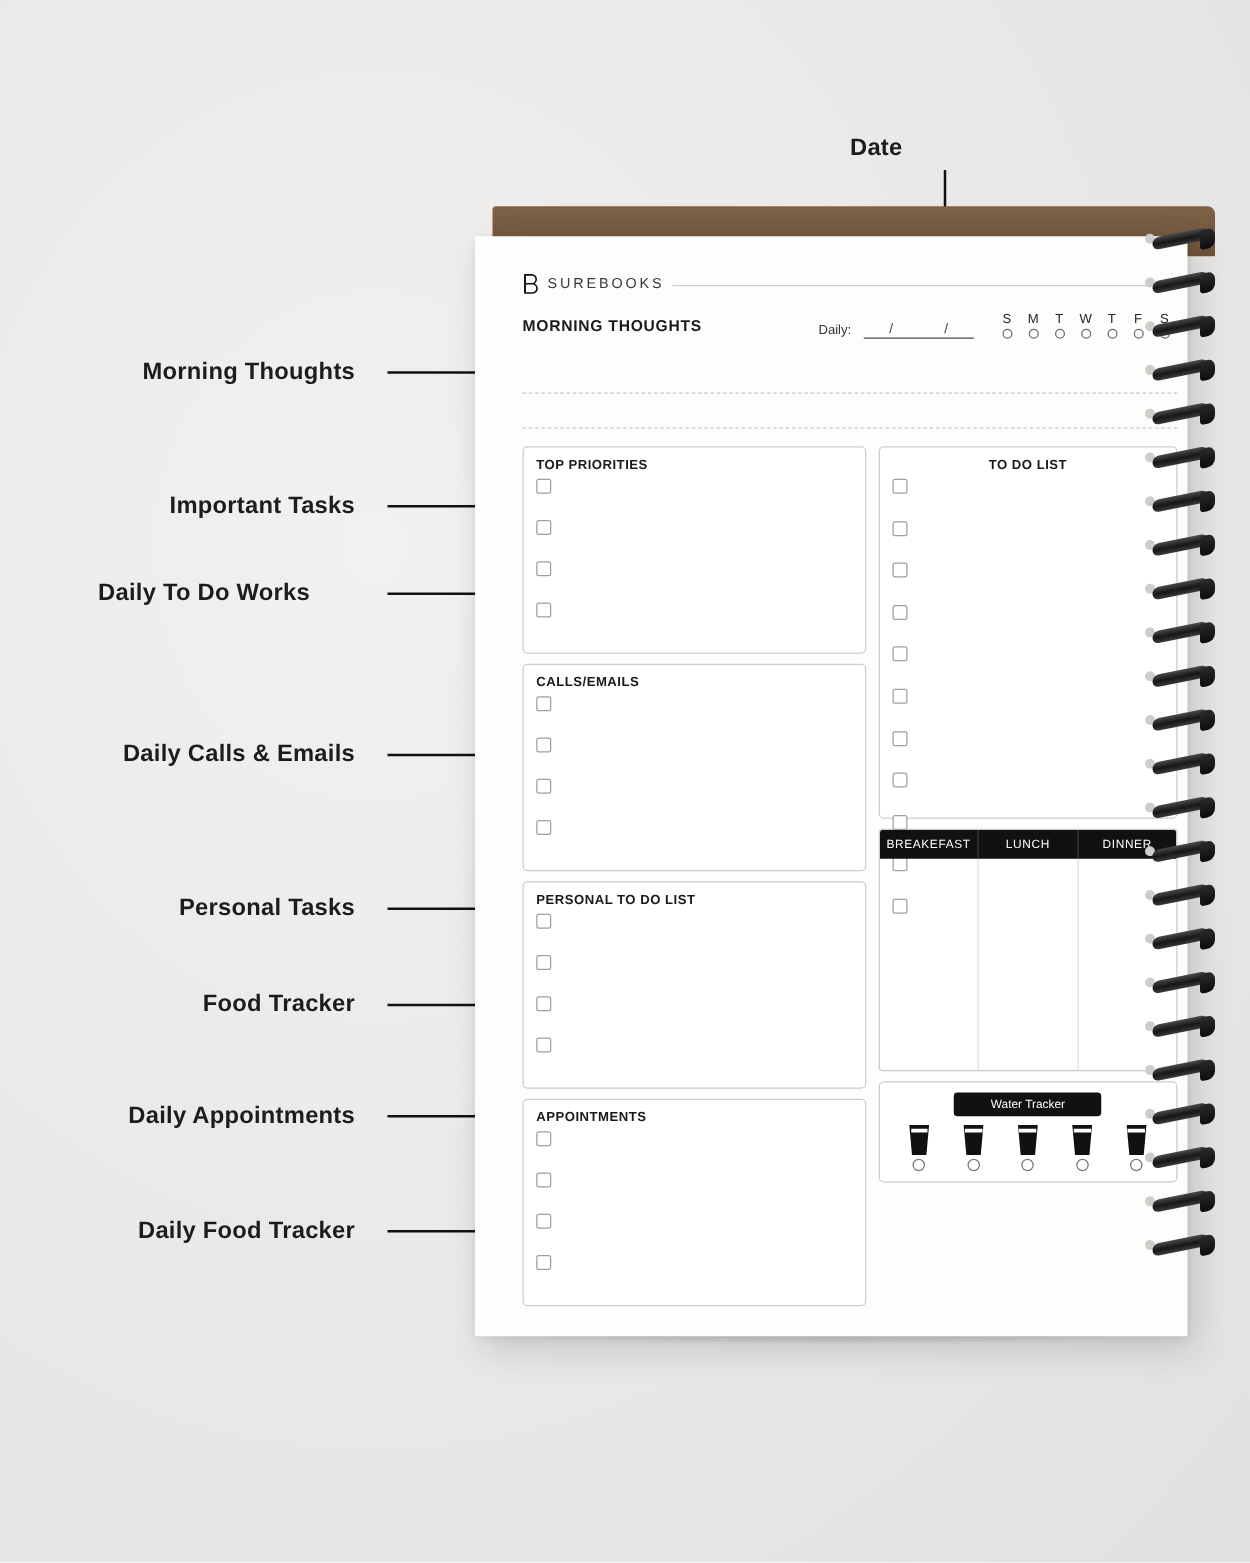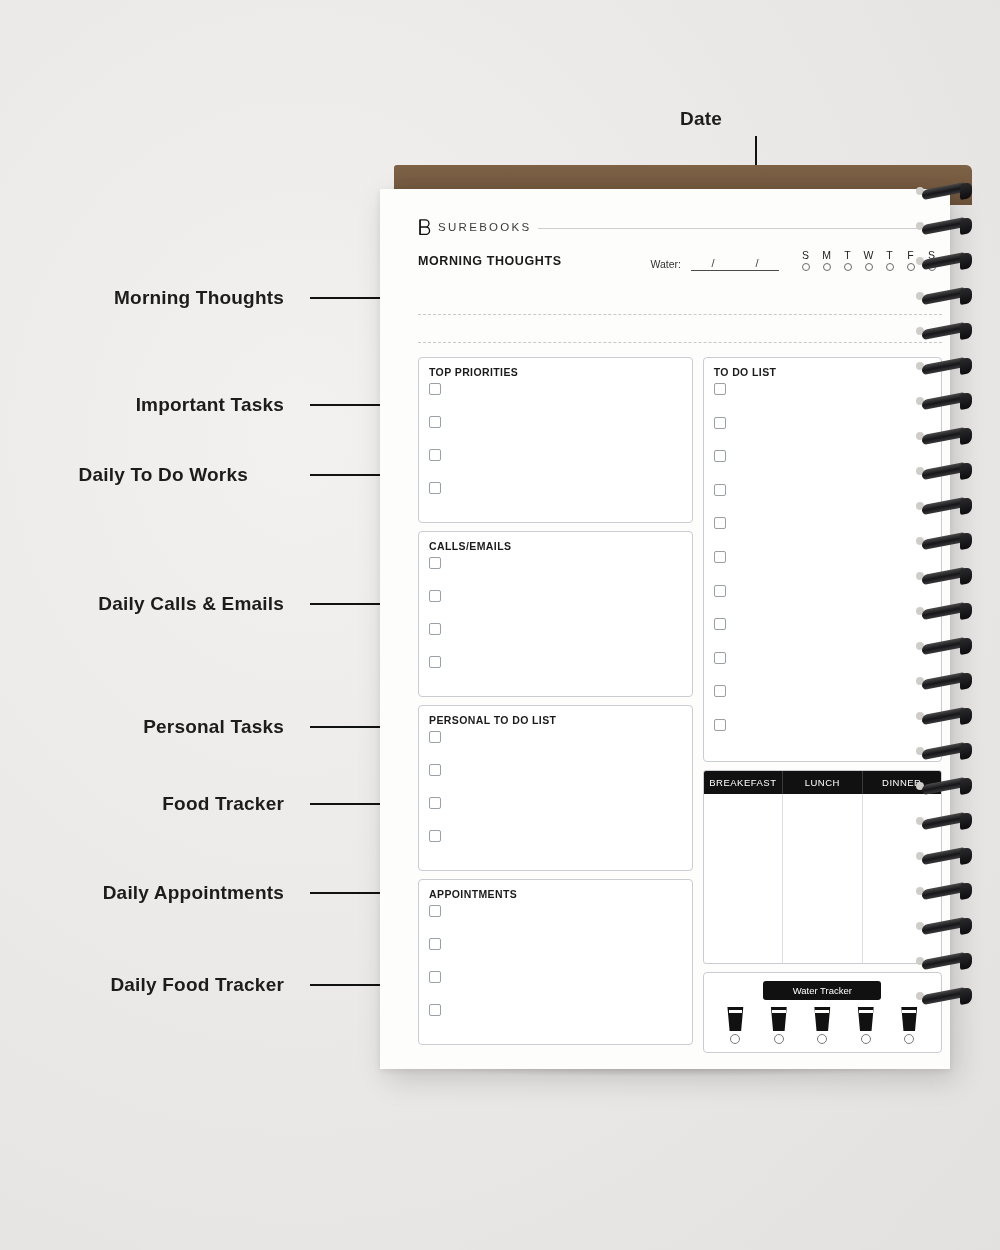--- a/index.html
+++ b/index.html
@@ -408,21 +408,21 @@
           </span>
           <span class="brand-name">SUREBOOKS</span>
         </div>
         <div class="brand-rule"></div>
       </div>
 
       <div class="title-row">
         <div class="section-title">MORNING THOUGHTS</div>
 
         <div class="date-block">
-          <span class="date-label">Water:</span>
+          <span class="date-label">Daily:</span>
           <div class="date-line">
             <span>/</span>
             <span>/</span>
           </div>
           <div class="days">
             <div class="day">
               <div class="day-letter">S</div>
               <div class="day-dot"></div>
             </div>
             <div class="day">
@@ -523,21 +523,21 @@
               </div>
             <div class="check-row">
                 <div class="checkbox"></div>
               </div>
           </div>
 
         </div>
 
         <div class="col-right">
 
-          <div class="card todo-card" style="height:405px;">
+          <div class="card todo-card" style="height:298px;text-align:center;">
             <div class="card-title">TO DO LIST</div>
             <div class="check-row">
                 <div class="checkbox"></div>
               </div>
             <div class="check-row">
                 <div class="checkbox"></div>
               </div>
             <div class="check-row">
                 <div class="checkbox"></div>
               </div>

